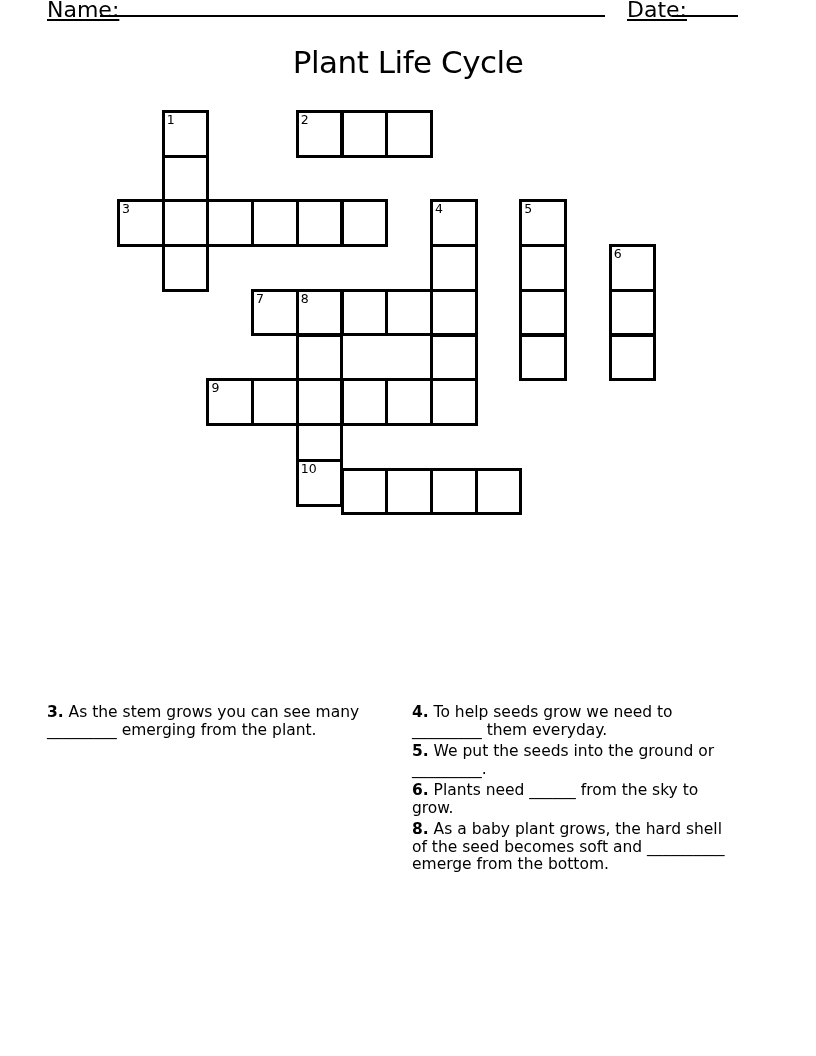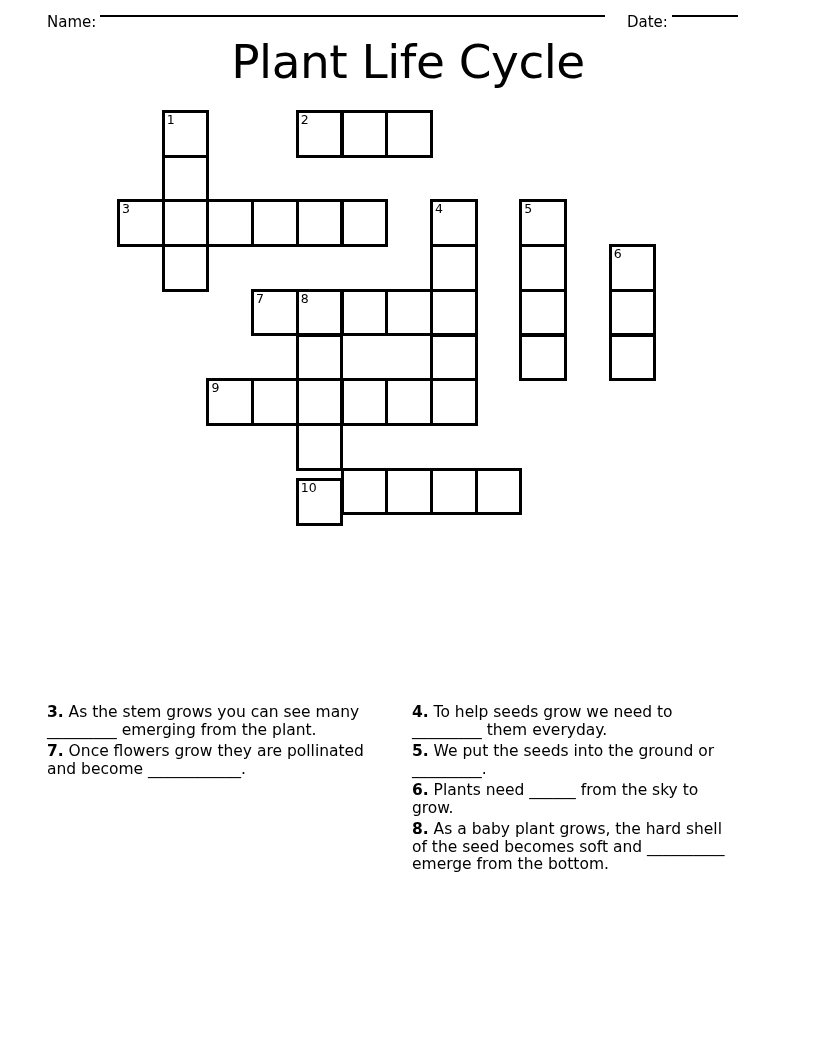--- a/index.html
+++ b/index.html
@@ -7,33 +7,33 @@
     position: relative;
     width: 816px;
     height: 1056px;
     background: #ffffff;
     font-family: "DejaVu Sans", "Liberation Sans", sans-serif;
     color: #000000;
     overflow: hidden;
   }
 
   
-  .hdr-label { position: absolute; top: 12px; font-size: 15px; line-height: 20px; }
+  .hdr-label { position: absolute; top: 0px; font-size: 22px; line-height: 20px; text-decoration: underline; }
   #name-label { left: 47px; }
   #date-label { left: 627px; }
   .blank-line { position: absolute; top: 0px; height: 15px; border-bottom: 2px solid #000; }
   #name-line { left: 100px; width: 505px; }
   #date-line { left: 672px; width: 66px; }
 
   
   #title {
     position: absolute;
     top: 33px; left: 0; width: 816px;
     text-align: center;
-    font-size: 47px;
+    font-size: 31px;
     line-height: 58px;
     letter-spacing: -0.5px;
     white-space: nowrap;
   }
 
   
   #grid { position: absolute; left: 117px; top: 110px; width: 540px; height: 406px; }
   .cell {
     position: absolute;
     width: 47.7px; height: 47.7px;
@@ -123,33 +123,32 @@
       <div class="cell" style="left: 491.7px; top: 223.5px;"></div>
       <div class="cell" style="left: 89.4px; top: 268.2px;">
         <span class="cellnum">9</span>
       </div>
       <div class="cell" style="left: 134.1px; top: 268.2px;"></div>
       <div class="cell" style="left: 178.8px; top: 268.2px;"></div>
       <div class="cell" style="left: 223.5px; top: 268.2px;"></div>
       <div class="cell" style="left: 268.2px; top: 268.2px;"></div>
       <div class="cell" style="left: 312.9px; top: 268.2px;"></div>
       <div class="cell" style="left: 178.8px; top: 312.9px;"></div>
-      <div class="cell" style="left: 178.8px; top: 368px;">
+      <div class="cell" style="left: 178.8px; top: 349px;">
         <span class="cellnum">10</span>
       </div>
       <div class="cell" style="left: 223.5px; top: 357.6px;"></div>
       <div class="cell" style="left: 268.2px; top: 357.6px;"></div>
       <div class="cell" style="left: 312.9px; top: 357.6px;"></div>
       <div class="cell" style="left: 357.6px; top: 357.6px;"></div>
     </div>
 
   <div id="across-col" class="clue-col">
     <div>
         <div class="clue"><b>3.</b> As the stem grows you can see many<br>_________ emerging from the plant.</div>
-        <div class="clue"><b>7.</b> Once flowers grow they are pollinated<br>and become ____________.</div>
       </div>
   </div>
 
   <div id="down-col" class="clue-col">
     <div>
         <div class="clue"><b>4.</b> To help seeds grow we need to<br>_________ them everyday.</div>
         <div class="clue"><b>5.</b> We put the seeds into the ground or<br>_________.</div>
         <div class="clue"><b>6.</b> Plants need ______ from the sky to<br>grow.</div>
         <div class="clue"><b>8.</b> As a baby plant grows, the hard shell<br>of the seed becomes soft and __________<br>emerge from the bottom.</div>
       </div>

